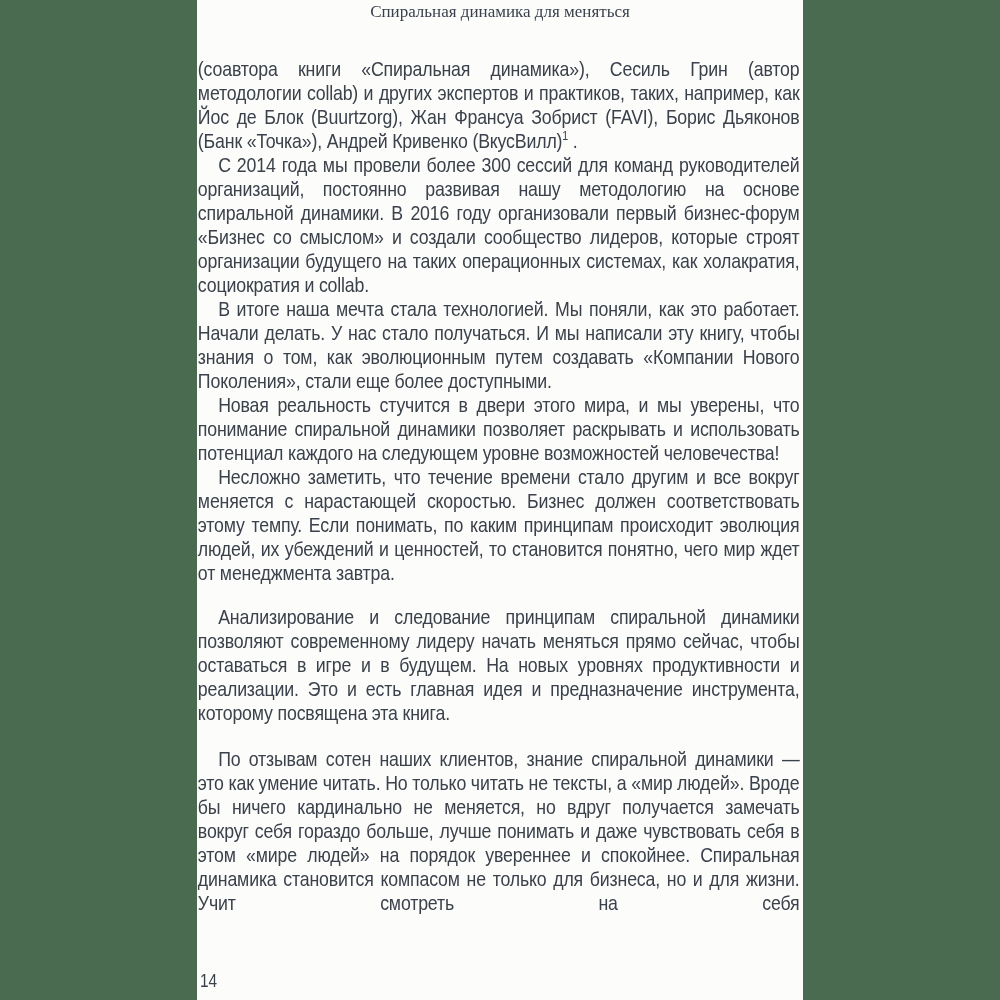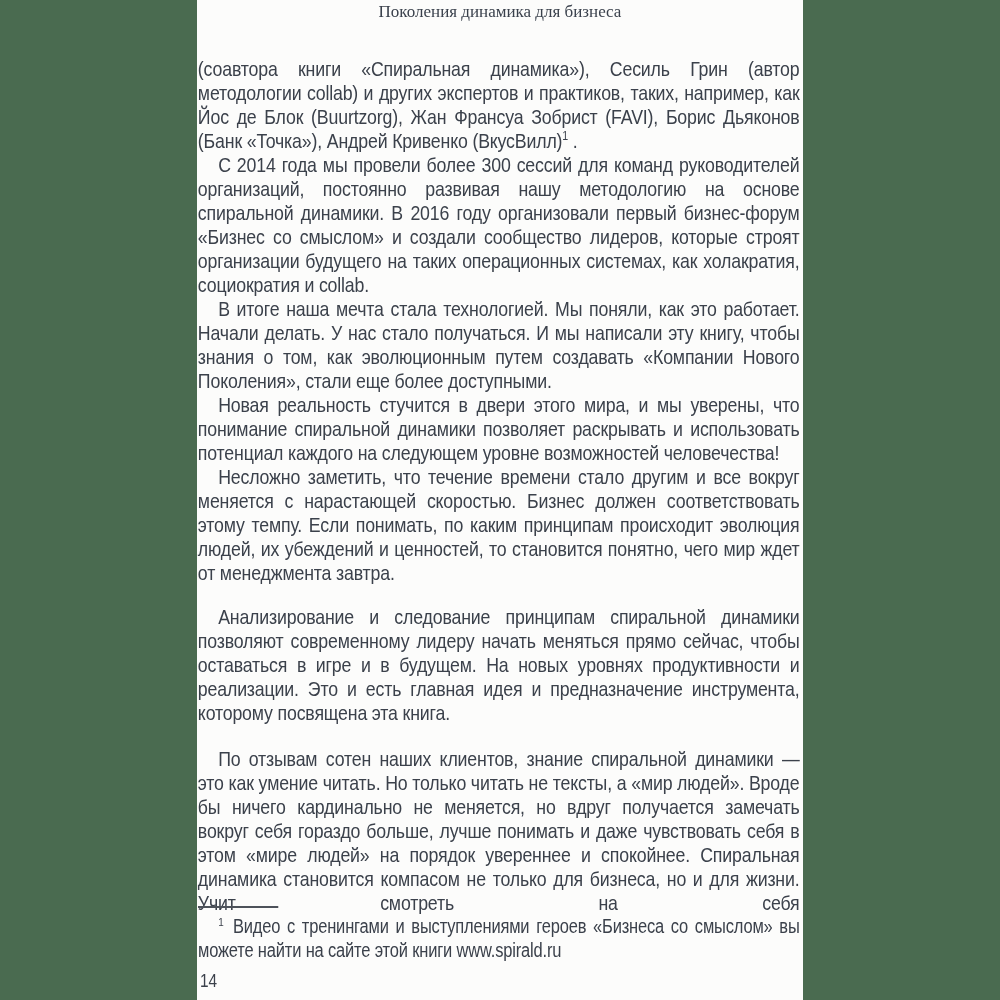--- a/index.html
+++ b/index.html
@@ -92,42 +92,36 @@
     color: #3b414b;
     transform: scaleX(0.88);
     transform-origin: 0 0;
   }
 </style>
 </head>
 <body>
 
 <div class="paper">
 
-  <div class="running-header">Поколения динамика для бизнеса</div>
+  <div class="running-header">Спиральная динамика для меняться</div>
 
   <div class="body-text">
 
     <p class="flush"><span>(соавтора книги «Спиральная динамика»), Сесиль Грин (автор методологии collab) и других экспертов и практиков, таких, например, как Йос де Блок (Buurtzorg), Жан Франсуа Зобрист (FAVI), Борис Дьяконов (Банк «Точка»), Андрей Кривенко (ВкусВилл)</span><sup class="fn-ref">1</sup><span> .</span></p>
 
     <p>С 2014 года мы провели более 300 сессий для команд руководителей организаций, постоянно развивая нашу методологию на основе спиральной динамики. В 2016 году организовали первый бизнес-форум «Бизнес со смыслом» и создали сообщество лидеров, которые строят организации будущего на таких операционных системах, как холакратия, социократия и collab.</p>
 
     <p>В итоге наша мечта стала технологией. Мы поняли, как это работает. Начали делать. У нас стало получаться. И мы написали эту книгу, чтобы знания о том, как эволюционным путем создавать «Компании Нового Поколения», стали еще более доступными.</p>
 
     <p>Новая реальность стучится в двери этого мира, и мы уверены, что понимание спиральной динамики позволяет раскрывать и использовать потенциал каждого на следующем уровне возможностей человечества!</p>
 
     <p>Несложно заметить, что течение времени стало другим и все вокруг меняется с нарастающей скоростью. Бизнес должен соответствовать этому темпу. Если понимать, по каким принципам происходит эволюция людей, их убеждений и ценностей, то становится понятно, чего мир ждет от менеджмента завтра.</p>
 
     <p class="sect">Анализирование и следование принципам спиральной динамики позволяют современному лидеру начать меняться прямо сейчас, чтобы оставаться в игре и в будущем. На новых уровнях продуктивности и реализации. Это и есть главная идея и предназначение инструмента, которому посвящена эта книга.</p>
 
     <p class="sect2 continues">По отзывам сотен наших клиентов, знание спиральной динамики — это как умение читать. Но только читать не тексты, а «мир людей». Вроде бы ничего кардинально не меняется, но вдруг получается замечать вокруг себя гораздо больше, лучше понимать и даже чувствовать себя в этом «мире людей» на порядок увереннее и спокойнее. Спиральная динамика становится компасом не только для бизнеса, но и для жизни. Учит смотреть на себя</p>
 
   </div>
 
-  <div class="footnote-area">
-    <div class="fn-inner">
-      <div class="fn-rule"></div>
-      <p class="fn-text"><sup class="fn-ref">1</sup><span>Видео с тренингами и выступлениями героев «Бизнеса со смыслом» вы можете найти на сайте этой книги www.spirald.ru</span></p>
-    </div>
-  </div>
 
   <div class="page-number">14</div>
 
 </div>
 
 </body></html>

